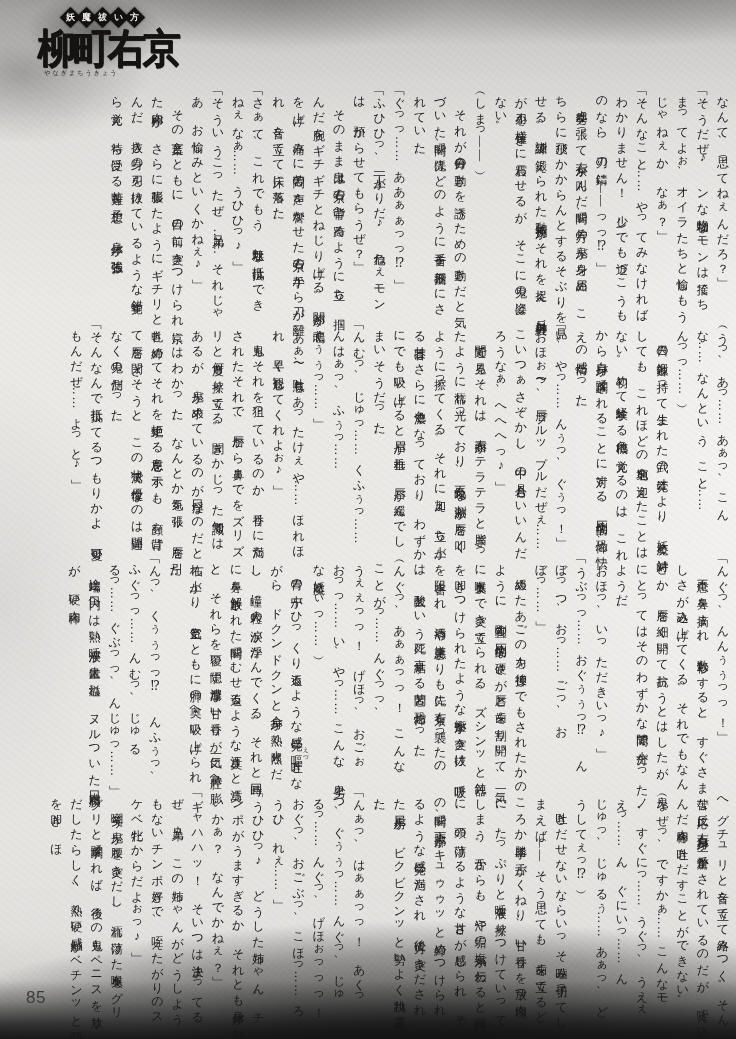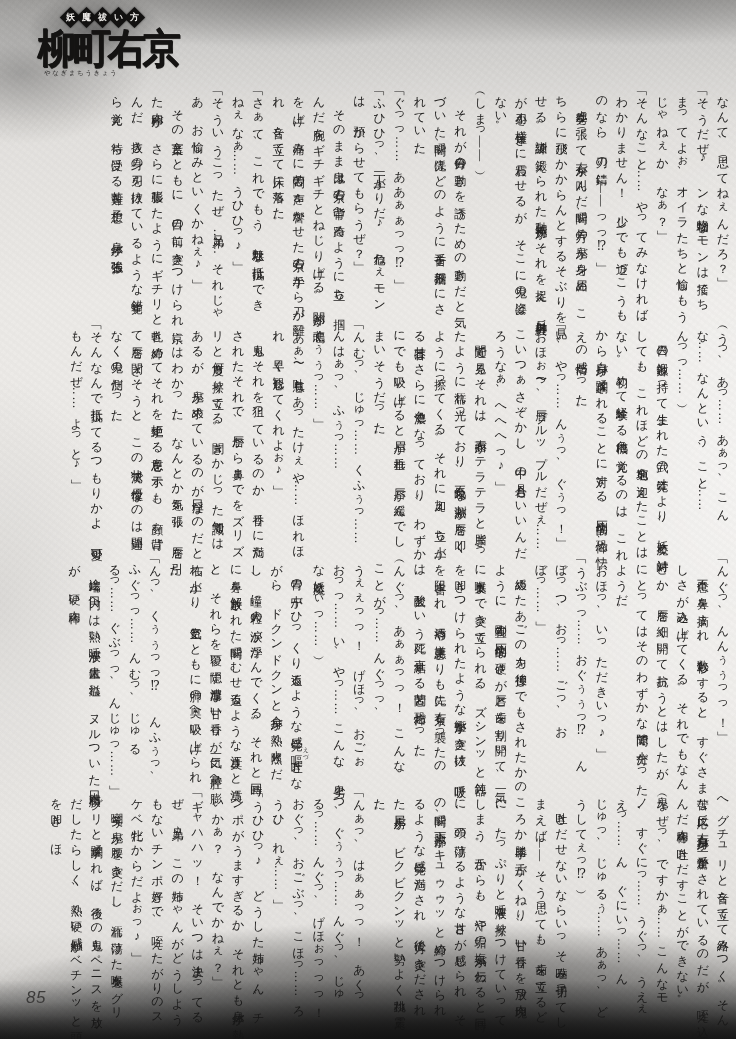--- a/index.html
+++ b/index.html
@@ -52,21 +52,21 @@
   .main-title{
     font-size:38px;font-weight:900;color:#141312;letter-spacing:-3px;line-height:1.05;
     margin-top:3px;transform:scaleY(1.06);transform-origin:top left;
     text-shadow:.6px .6px 0 #1a1918, -0.4px 0 0 #1a1918, 0 1px 1px rgba(10,10,10,.65);
   }
   .furigana{font-size:6.5px;color:#2a2928;letter-spacing:1.6px;margin:1px 0 0 6px;}
   
   .page-number{
     position:absolute;left:26px;top:988px;z-index:4;
     font-family:"Liberation Sans","DejaVu Sans",sans-serif;
-    font-size:17px;color:#3c3b3a;letter-spacing:.5px;font-style:italic;
+    font-size:17px;color:#3c3b3a;letter-spacing:.5px;
   }
   
   .bottom-shadow{
     position:absolute;left:0;right:0;bottom:0;height:130px;z-index:3;pointer-events:none;
     background:
       radial-gradient(620px 150px at 58% 108%, rgba(18,18,18,.88), rgba(18,18,18,.35) 62%, rgba(18,18,18,0) 86%),
       linear-gradient(180deg, rgba(30,30,30,0) 0%, rgba(30,30,30,0) 55%, rgba(28,28,28,.35) 82%, rgba(22,22,22,.85) 100%);
   }
 </style>
 </head>

